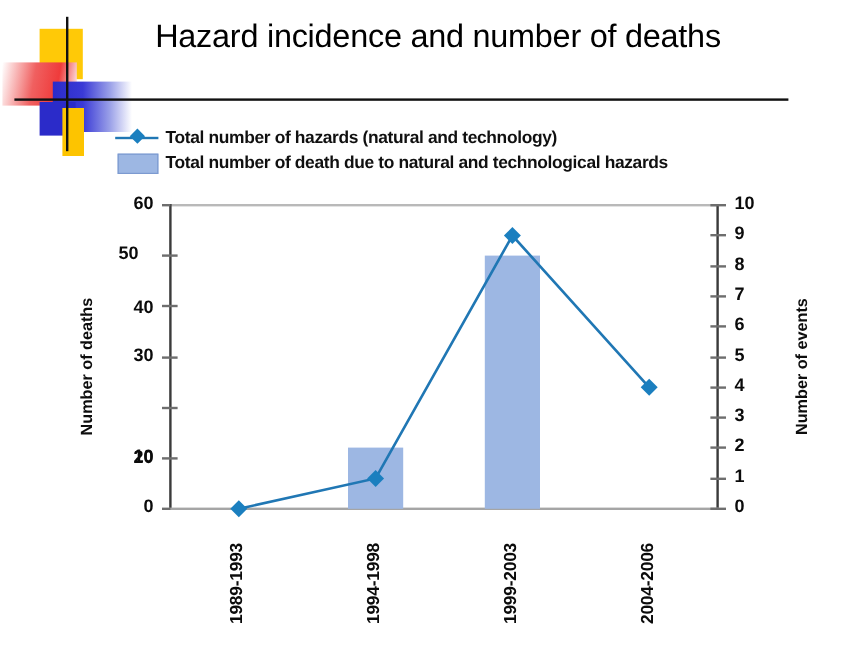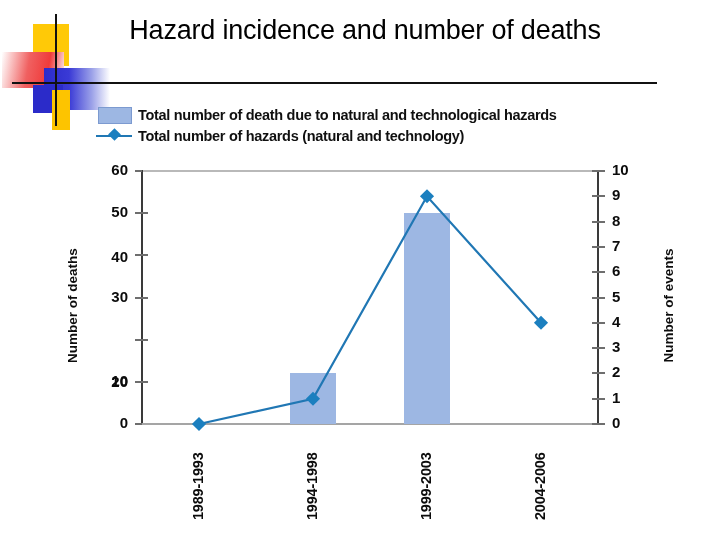--- a/index.html
+++ b/index.html
@@ -111,41 +111,41 @@
 </div>
 <div class="orn-hline"></div>
 
 <div id="title">
   <span class="tl">Hazard incidence and number of deaths</span>
 </div>
 
 <div id="legend">
   <div class="lg-row">
     <span class="lg-key">
-      <span class="lg-swatch"></span>
-    </span>
-    <span class="lg-text">Total number of death due to natural and technological hazards</span>
-  </div>
-  <div class="lg-row">
-    <span class="lg-key">
       <span class="lg-line"></span>
         <span class="lg-diamond"></span>
     </span>
     <span class="lg-text">Total number of hazards (natural and technology)</span>
   </div>
+  <div class="lg-row">
+    <span class="lg-key">
+      <span class="lg-swatch"></span>
+    </span>
+    <span class="lg-text">Total number of death due to natural and technological hazards</span>
+  </div>
 </div>
 
 <div id="chart">
 
   <div class="axis-title" id="ytitle-left">Number of deaths</div>
   <div class="axis-title" id="ytitle-right">Number of events</div>
 
   <div id="ticks-left">
       <div class="ytick-l" style="left: 86px; top: 161px;">60</div>
-      <div class="ytick-l" style="left: 86px; top: 203.167px;">50</div>
+      <div class="ytick-l" style="left: 86px; top: 203.167px; text-align: center;">50</div>
       <div class="ytick-l" style="left: 86px; top: 248px;">40</div>
       <div class="ytick-l" style="left: 86px; top: 287.5px;">30</div>
       <div class="ytick-l" style="left: 86px; top: 329.667px; margin-top: 43px;">20</div>
       <div class="ytick-l" style="left: 86px; top: 371.833px;">10</div>
       <div class="ytick-l" style="left: 86px; top: 414px;">0</div>
     </div>
   <div id="ticks-right">
       <div class="ytick-r" style="left: 612px; top: 161px;">10</div>
       <div class="ytick-r" style="left: 612px; top: 186.3px;">9</div>
       <div class="ytick-r" style="left: 612px; top: 211.6px;">8</div>

